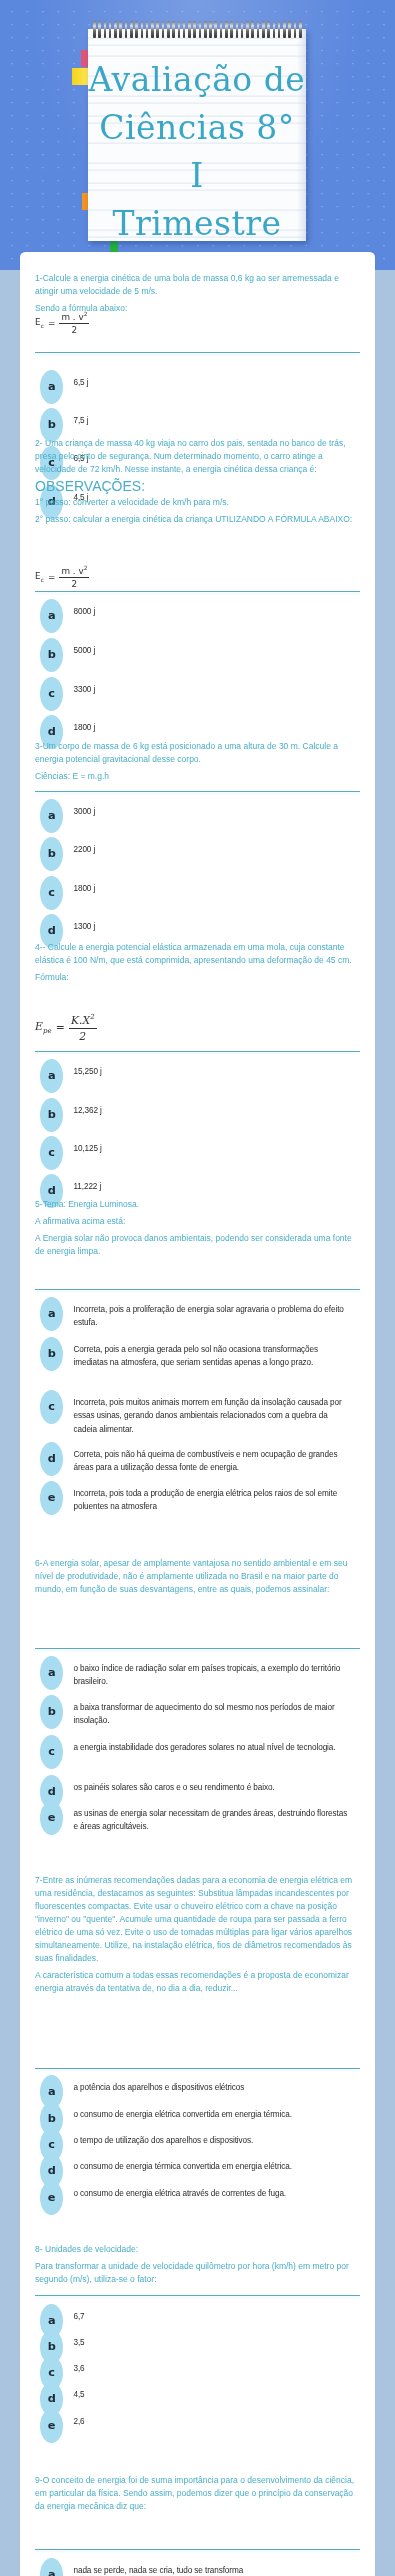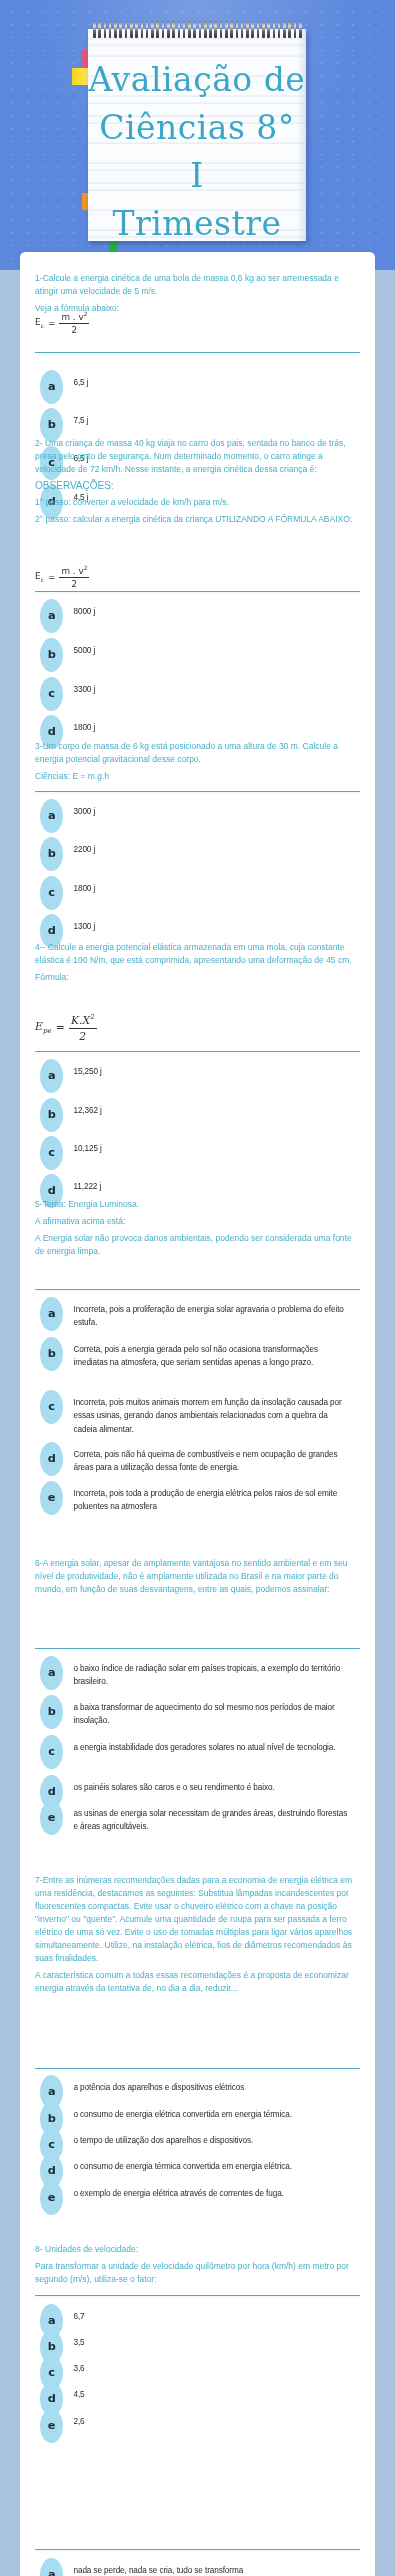--- a/index.html
+++ b/index.html
@@ -62,21 +62,21 @@
     box-shadow: 0 0.5px 1.5px rgba(0,0,0,0.08);
   }
   .q {
     position: absolute; left: 15.5px; width: 328px;
     color: #4aaec8;
     font-family: Liberation Sans, sans-serif;
     font-size: 8.5px; line-height: 13px;
     font-weight: normal;
   }
   .q p { margin-bottom: 4.1px; }
-  .q .caps { font-size: 10px; line-height: 12px; }
+  .q .caps { font-size: 14px; line-height: 12px; }
   .divider {
     position: absolute; left: 15.5px; width: 325px; height: 1px;
     background: #5ea7be;
     box-shadow: 0 1.5px 2.1px rgba(160,220,240,0.35);
   }
   .opt {
     position: absolute; left: 20.6px; width: 309px;
     display: flex; align-items: flex-start;
   }
   .bubble {
@@ -164,21 +164,21 @@
 <h1 class="title">
   <span style="display:block">Avaliação de</span>
   <span style="display:block">Ciências 8° I</span>
   <span style="display:block">Trimestre 2021</span>
 </h1>
 
 <div class="card">
 
   <div class="q" style="top:19.6px">
     <p>1-Calcule a energia cinética de uma bola de massa 0,6 kg ao ser arremessada e atingir uma velocidade de 5 m/s.</p>
-    <p>Veja a fórmula abaixo:</p>
+    <p>Sendo a fórmula abaixo:</p>
   </div>
   <div class="formula" style="top:59px">
     <span class="lhs"><span>E</span><sub>c</sub></span>
     <span class="eq">=</span>
     <span class="frac">
         <span class="num"><span>m . v</span><sup>2</sup></span>
         <span class="den">2</span>
       </span>
   </div>
   <div class="divider" style="top:63px;margin-top:37px"></div>
@@ -364,21 +364,21 @@
   <div class="opt" style="top:2134px">
       <span class="bubble">c</span>
       <span class="opt-text">o tempo de utilização dos aparelhos e dispositivos.</span>
     </div>
   <div class="opt" style="top:2160px">
       <span class="bubble">d</span>
       <span class="opt-text">o consumo de energia térmica convertida em energia elétrica.</span>
     </div>
   <div class="opt" style="top:2187px">
       <span class="bubble">e</span>
-      <span class="opt-text">o exemplo de energia elétrica através de correntes de fuga.</span>
+      <span class="opt-text">o consumo de energia elétrica através de correntes de fuga.</span>
     </div>
 
   <div class="q" style="top:2243px">
     <p>8- Unidades de velocidade:</p>
     <p>Para transformar a unidade de velocidade quilômetro por hora (km/h) em metro por segundo (m/s), utiliza-se o fator:</p>
   </div>
   <div class="divider" style="top:2295px"></div>
   <div class="opt" style="top:2310px">
       <span class="bubble">a</span>
       <span class="opt-text">6,7</span>
@@ -393,20 +393,23 @@
     </div>
   <div class="opt" style="top:2388px">
       <span class="bubble">d</span>
       <span class="opt-text">4,5</span>
     </div>
   <div class="opt" style="top:2415px">
       <span class="bubble">e</span>
       <span class="opt-text">2,6</span>
     </div>
 
+  <div class="q" style="top:2474px">
+    <p>9-O conceito de energia foi de suma importância para o desenvolvimento da ciência, em particular da física. Sendo assim, podemos dizer que o princípio da conservação da energia mecânica diz que:</p>
+  </div>
   <div class="divider" style="top:2549px"></div>
   <div class="opt" style="top:2564px">
       <span class="bubble">a</span>
       <span class="opt-text">nada se perde, nada se cria, tudo se transforma</span>
     </div>
 
 </div>
 
 
 </body></html>

